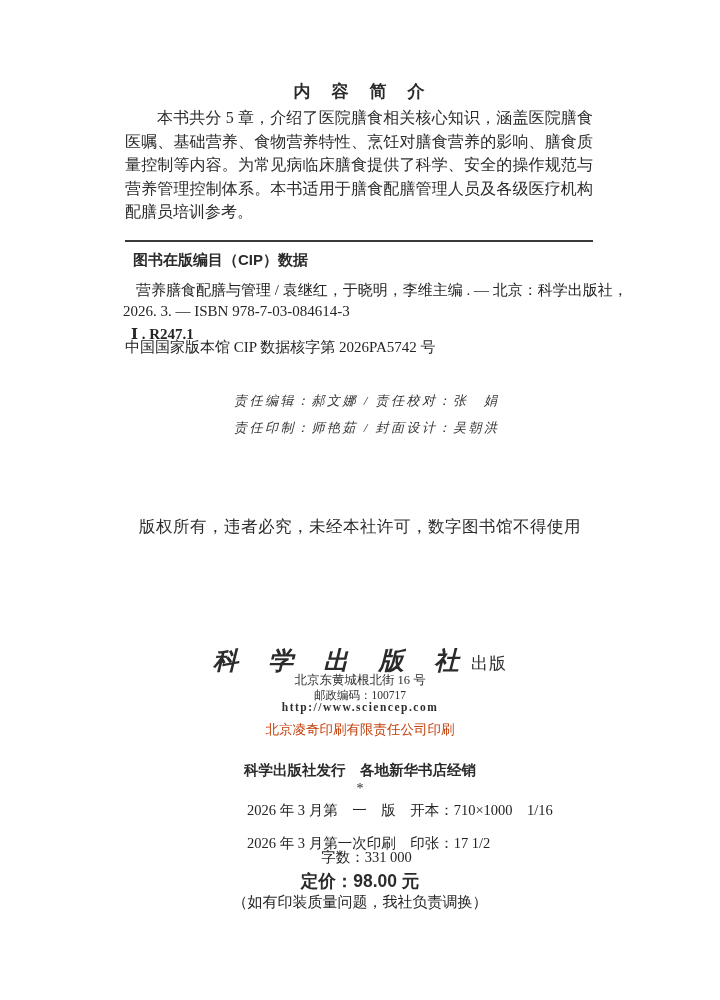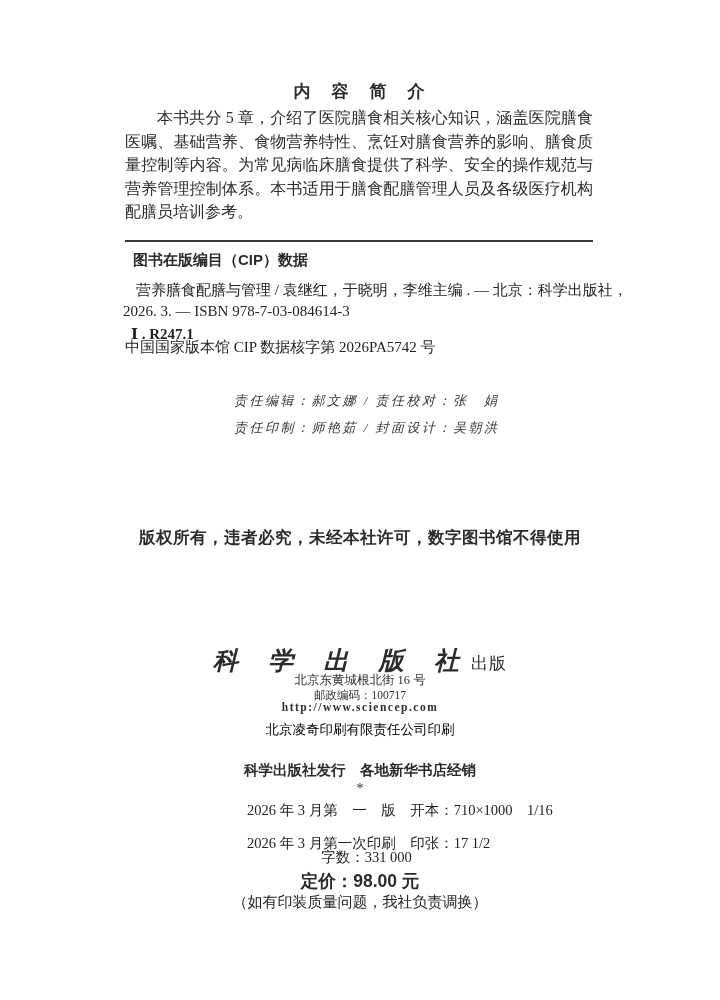--- a/index.html
+++ b/index.html
@@ -59,24 +59,24 @@
     left: 234px;
     font-size: 13px;
     font-style: italic;
     letter-spacing: 2.5px;
     line-height: 27px;
     color: #333333;
     white-space: nowrap;
   }
 
   .copyright-notice {
-    top: 527px;
+    top: 516px;
     font-family: "Liberation Sans", "DejaVu Sans", sans-serif;
     font-size: 16.5px;
-    font-weight: bold;
+    font-weight: normal;
     letter-spacing: 0.5px;
     color: #2b2b2b;
   }
 
   .publisher-name { top: 644px; white-space: nowrap; }
   .publisher-name .script {
     font-size: 25px;
     font-weight: bold;
     font-style: italic;
     letter-spacing: 12px;
@@ -89,21 +89,21 @@
   }
   .publisher-address { top: 672px; font-size: 12.5px; color: #2e2e2e; }
   .publisher-postcode { top: 688px; font-size: 11.5px; color: #2e2e2e; }
   .publisher-url {
     top: 701px;
     font-size: 11.5px;
     font-weight: 600;
     letter-spacing: 1.5px;
     color: #2e2e2e;
   }
-  .printer-line { top: 721px; font-size: 13.5px; color: #000000; }
+  .printer-line { top: 721px; font-size: 13.5px; color: #c2410c; }
   .distribution-line { top: 761px; font-size: 14.5px; font-weight: 600; color: #2b2b2b; }
   .separator-star { top: 781px; font-size: 14px; color: #2b2b2b; }
 
   .edition-line { font-size: 14.5px; color: #242424; white-space: nowrap; }
   .edition-l1 { top: 801px; left: 247px; }
   .edition-l2 { top: 834px; left: 247px; }
   .wordcount-line { top: 848px; font-size: 14.5px; color: #242424; padding-left: 13px; }
   .price-line {
     top: 869px;
     font-family: "Liberation Sans", "DejaVu Sans", sans-serif;

